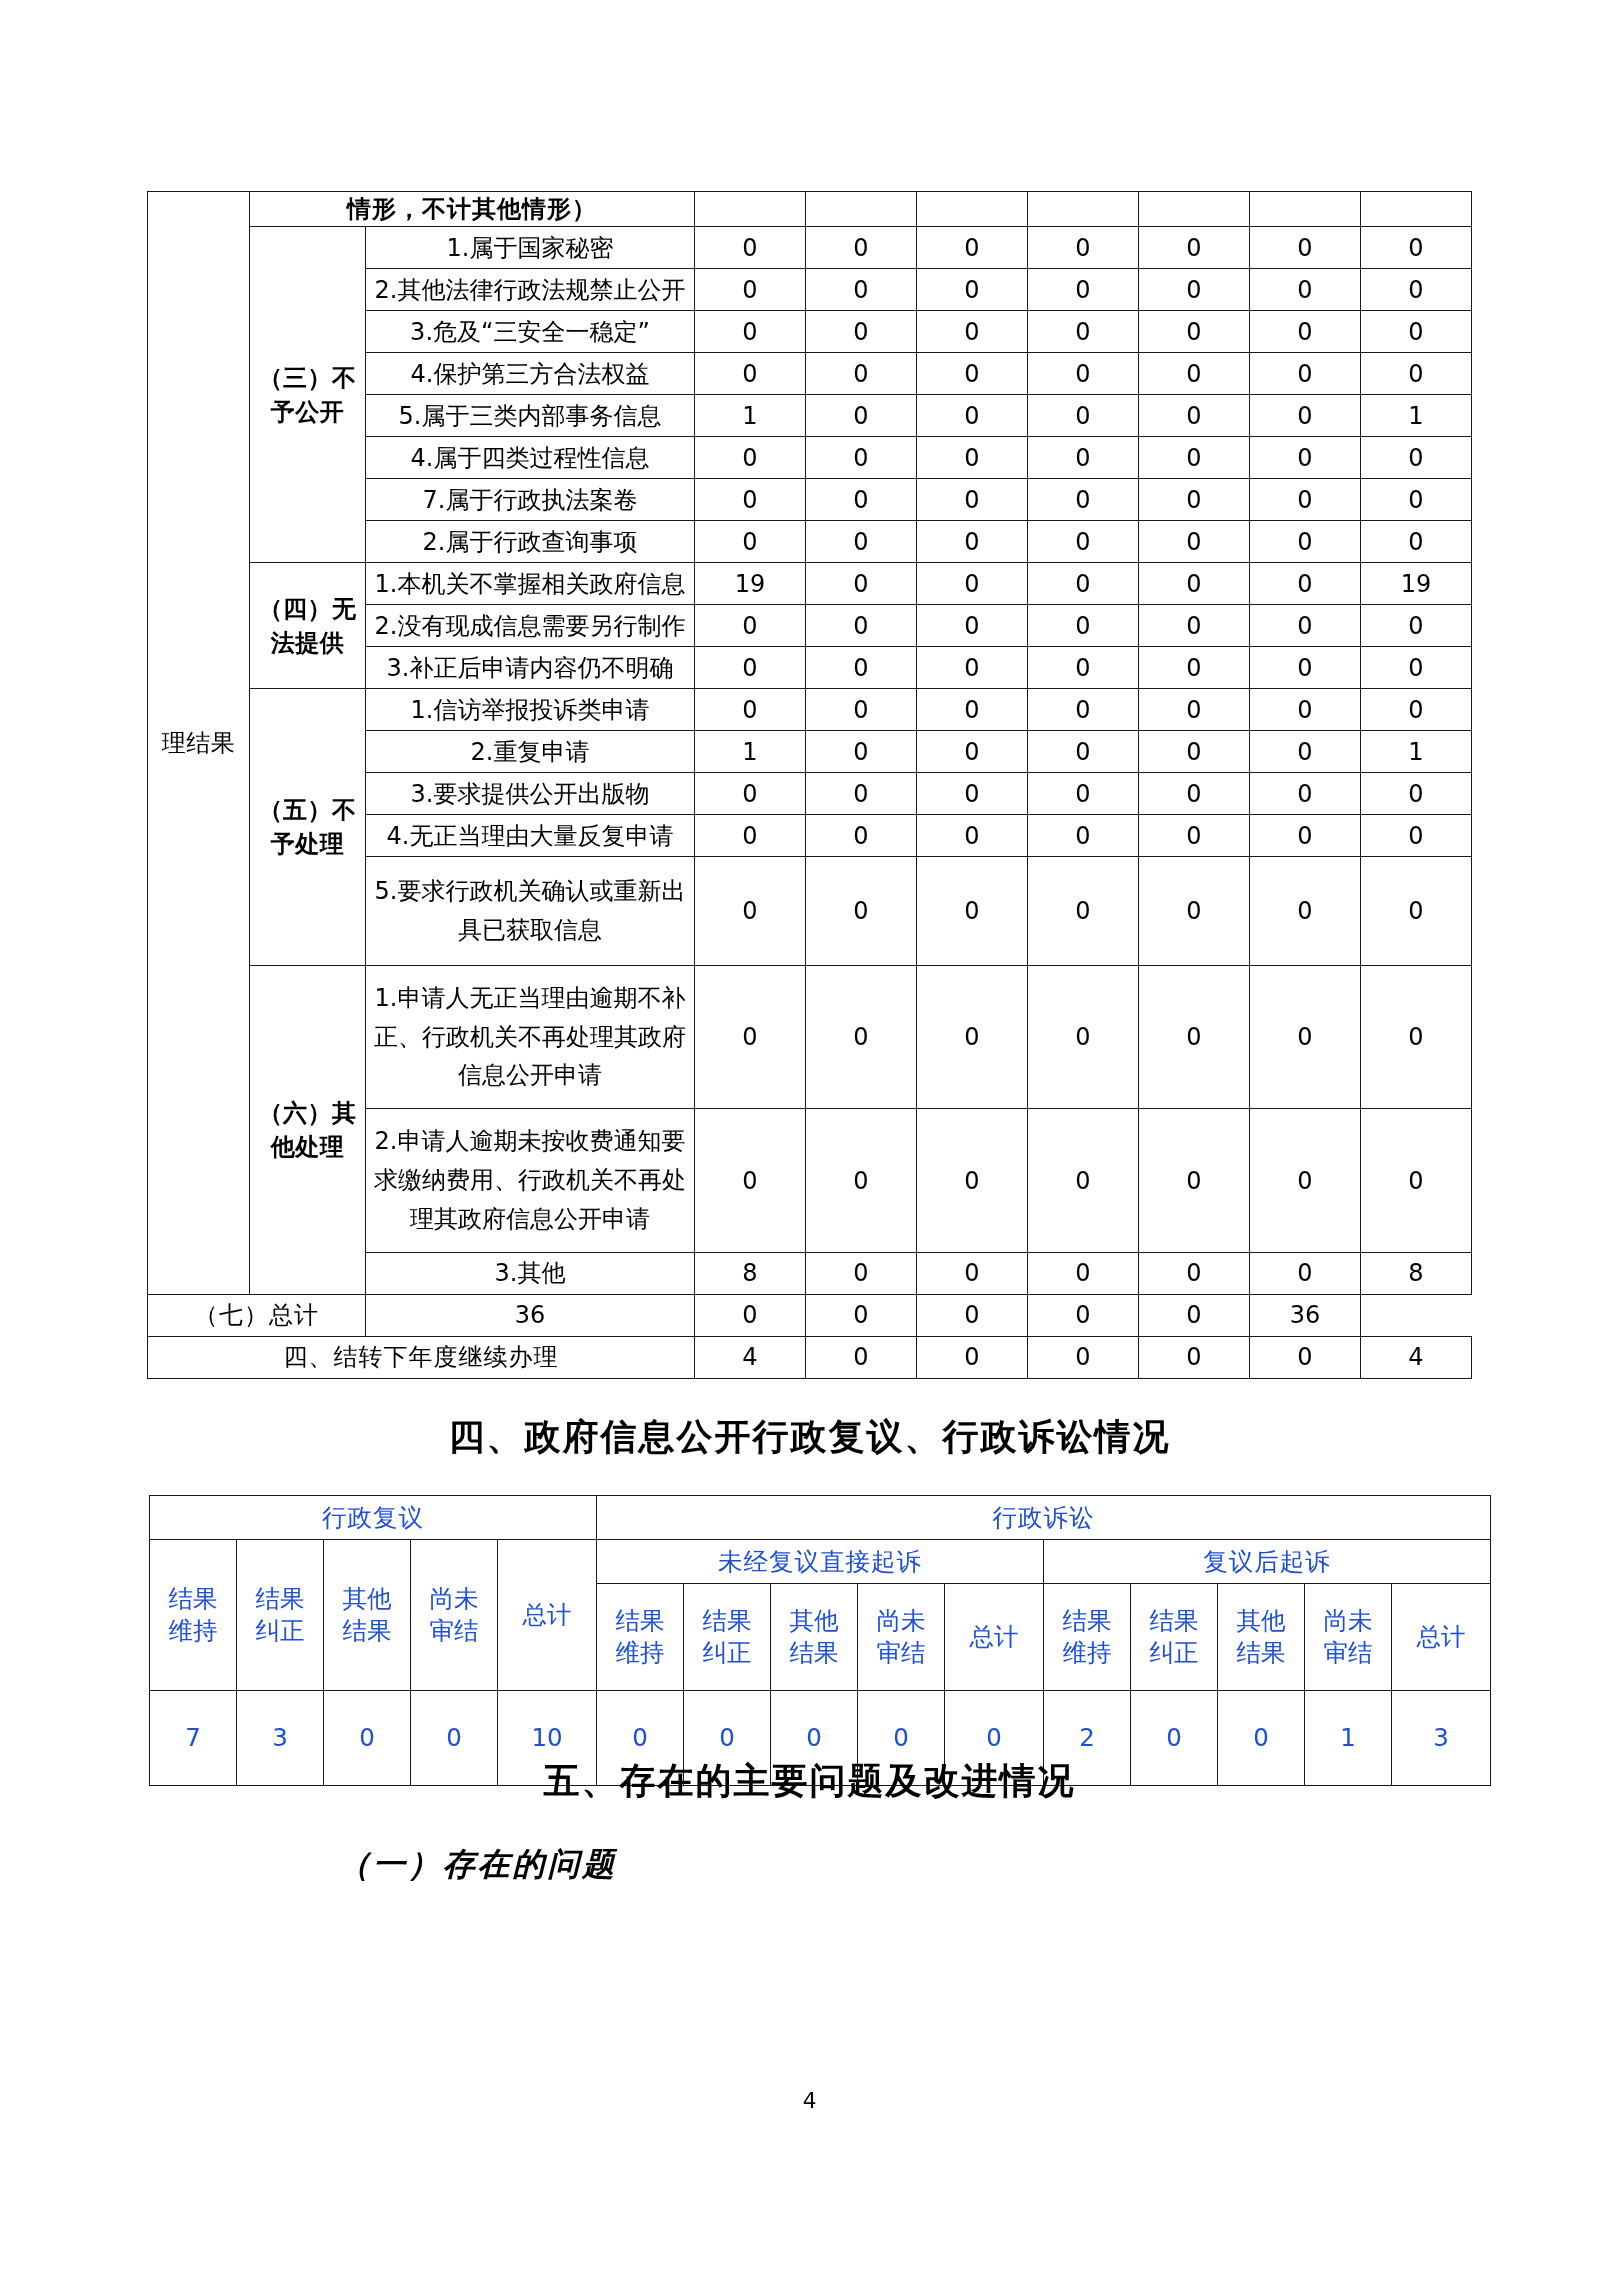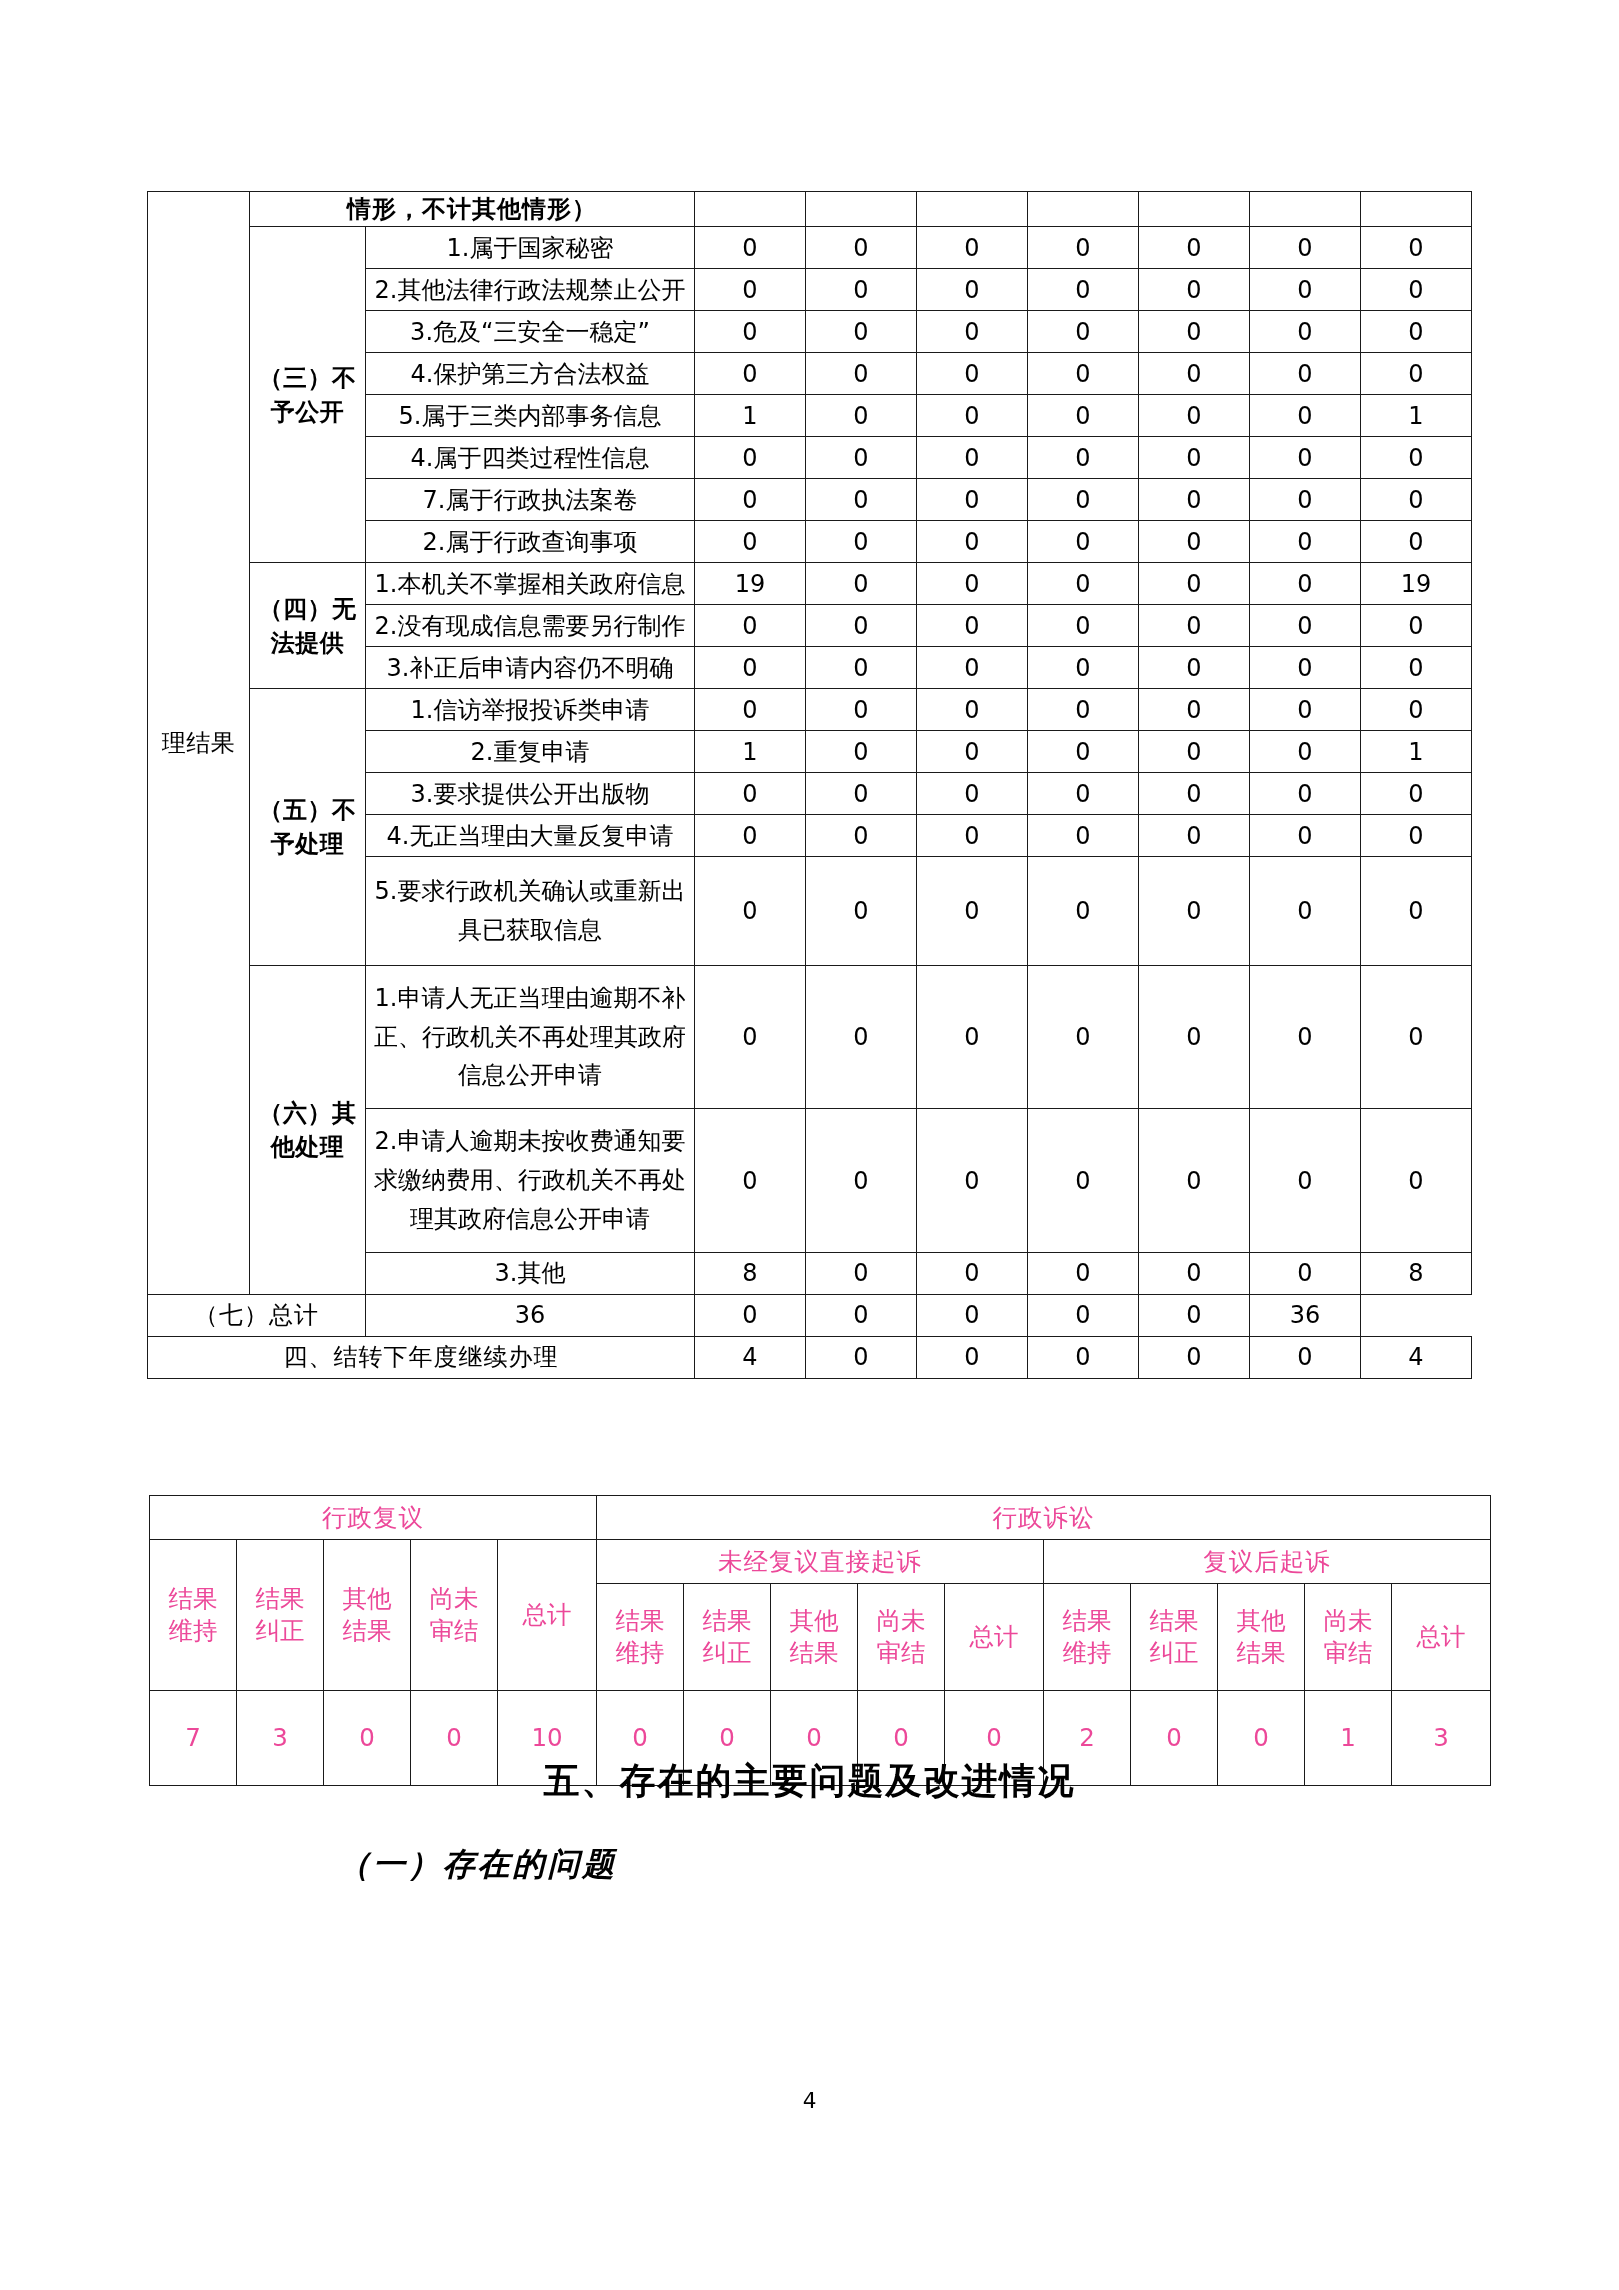--- a/index.html
+++ b/index.html
@@ -128,21 +128,21 @@
     table-layout: fixed;
     width: 100%;
   }
   table.grid2 td {
     border: 1.6px solid #1a1a1a;
     text-align: center;
     vertical-align: middle;
     font-size: 24.5px;
     line-height: 1.30;
     padding: 0;
-    color: #ec4899;
+    color: #1d4ed8;
   }
   .t2-group { height: 43px; font-size: 25px; letter-spacing: 1px; }
   .t2-sub   { height: 43px; font-size: 25px; letter-spacing: 1px; }
   .t2-col   { height: 106px; font-size: 24.5px; letter-spacing: 0px; }
   .t2-col span { display: block; }
   .t2-data  { height: 94px; font-size: 25.5px; }
   .t2w { width: 87px; }
   .t2w-tot { width: 99px; }
 
   
@@ -406,20 +406,21 @@
           <td class="num-cell">0</td>
           <td class="num-cell">0</td>
           <td class="num-cell">0</td>
           <td class="num-cell">4</td>
         </tr>
 
       </tbody>
     </table>
   </div>
 
+  <div class="sec-heading" id="heading-4">四、政府信息公开行政复议、行政诉讼情况</div>
 
   <div class="t2-wrap">
     <table class="grid2">
       <colgroup>
         <col class="t2w">
           <col class="t2w">
           <col class="t2w">
           <col class="t2w">
           <col class="t2w-tot">
         <col class="t2w">

